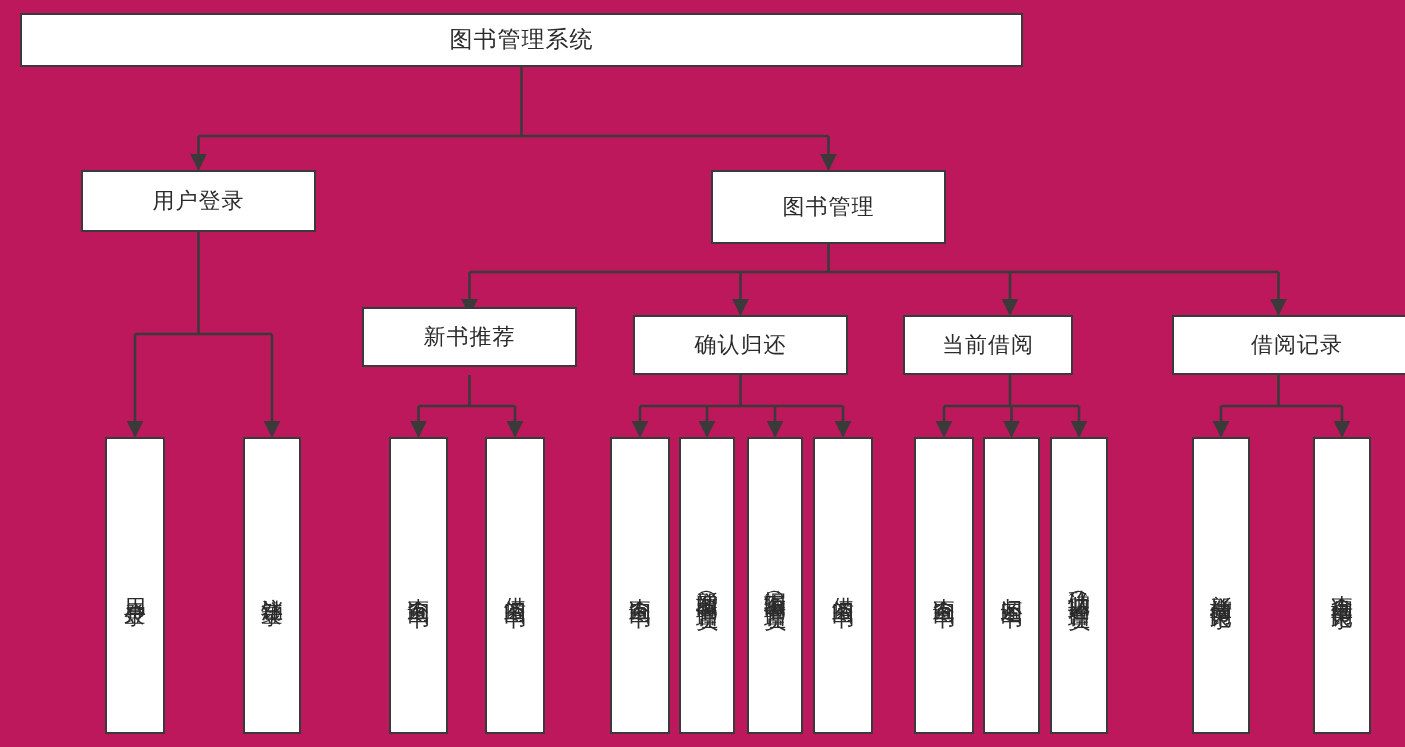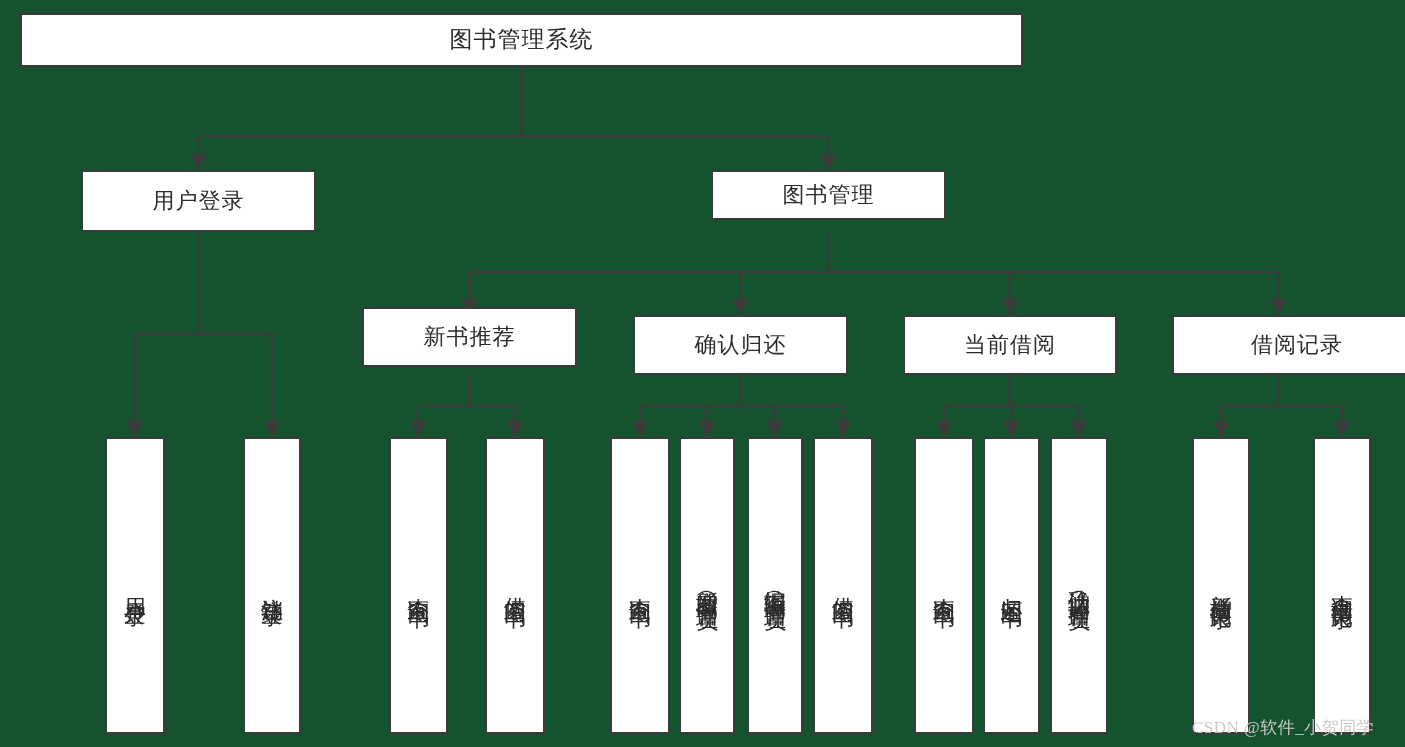--- a/index.html
+++ b/index.html
@@ -4,23 +4,23 @@
 <style>
   html, body {
     margin: 0;
     padding: 0;
     background: #ffffff;
   }
   #canvas {
     position: relative;
     width: 1405px;
     height: 747px;
-    background: #14532d;
+    background: #be185d;
     overflow: hidden;
-    font-family: Liberation Serif, serif;
+    font-family: Liberation Sans, sans-serif;
   }
   #svg-layer {
     position: absolute;
     left: 0;
     top: 0;
     width: 1405px;
     height: 747px;
   }
   .node {
     position: absolute;
@@ -111,30 +111,30 @@
       </g>
   </svg>
 
   <div id="nodes">
       <div class="node h root" style="left: 20px; top: 13px; width: 1003px; height: 54px;">
         <span>图书管理系统</span>
       </div>
       <div class="node h" style="left: 81px; top: 170px; width: 235px; height: 62px;">
         <span>用户登录</span>
       </div>
-      <div class="node h" style="left: 711px; top: 170px; width: 235px; height: 50px;">
+      <div class="node h" style="left: 711px; top: 170px; width: 235px; height: 74px;">
         <span>图书管理</span>
       </div>
       <div class="node h" style="left: 362px; top: 307px; width: 215px; height: 60px;">
         <span>新书推荐</span>
       </div>
       <div class="node h" style="left: 633px; top: 315px; width: 215px; height: 60px;">
         <span>确认归还</span>
       </div>
-      <div class="node h" style="left: 903px; top: 315px; width: 214px; height: 60px;">
+      <div class="node h" style="left: 903px; top: 315px; width: 170px; height: 60px;">
         <span>当前借阅</span>
       </div>
       <div class="node h" style="left: 1172px; top: 315px; width: 250px; height: 60px;">
         <span>借阅记录</span>
       </div>
       <div class="node v" style="left: 105px; top: 437px; width: 60px; height: 297px;">
         <span class="vtext">用户登录</span>
       </div>
       <div class="node v" style="left: 243px; top: 437px; width: 58px; height: 297px;">
         <span class="vtext">注销登录</span>
@@ -167,15 +167,14 @@
         <span class="vtext">确认归还（管理员）</span>
       </div>
       <div class="node v" style="left: 1192px; top: 437px; width: 58px; height: 297px;">
         <span class="vtext">新增借阅记录</span>
       </div>
       <div class="node v" style="left: 1313px; top: 437px; width: 58px; height: 297px;">
         <span class="vtext">查询借阅记录</span>
       </div>
     </div>
 
-  <div class="watermark" style="left: 1192px; top: 716px; color: rgb(201, 201, 201);">CSDN @软件_小贺同学</div>
 
 </div>
 
 </body></html>

